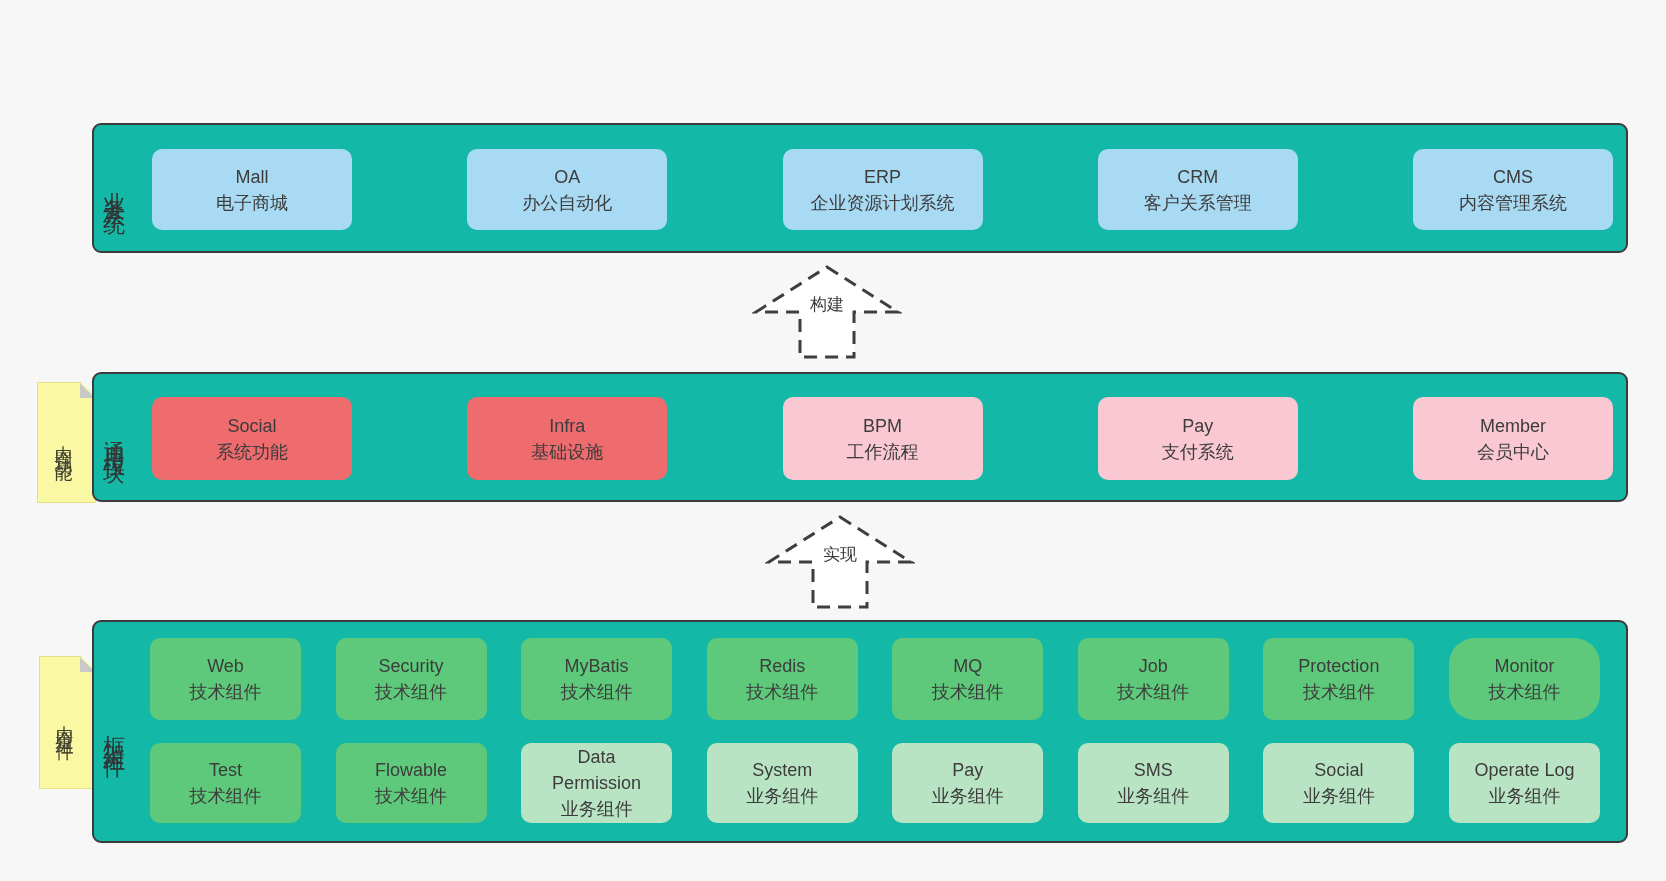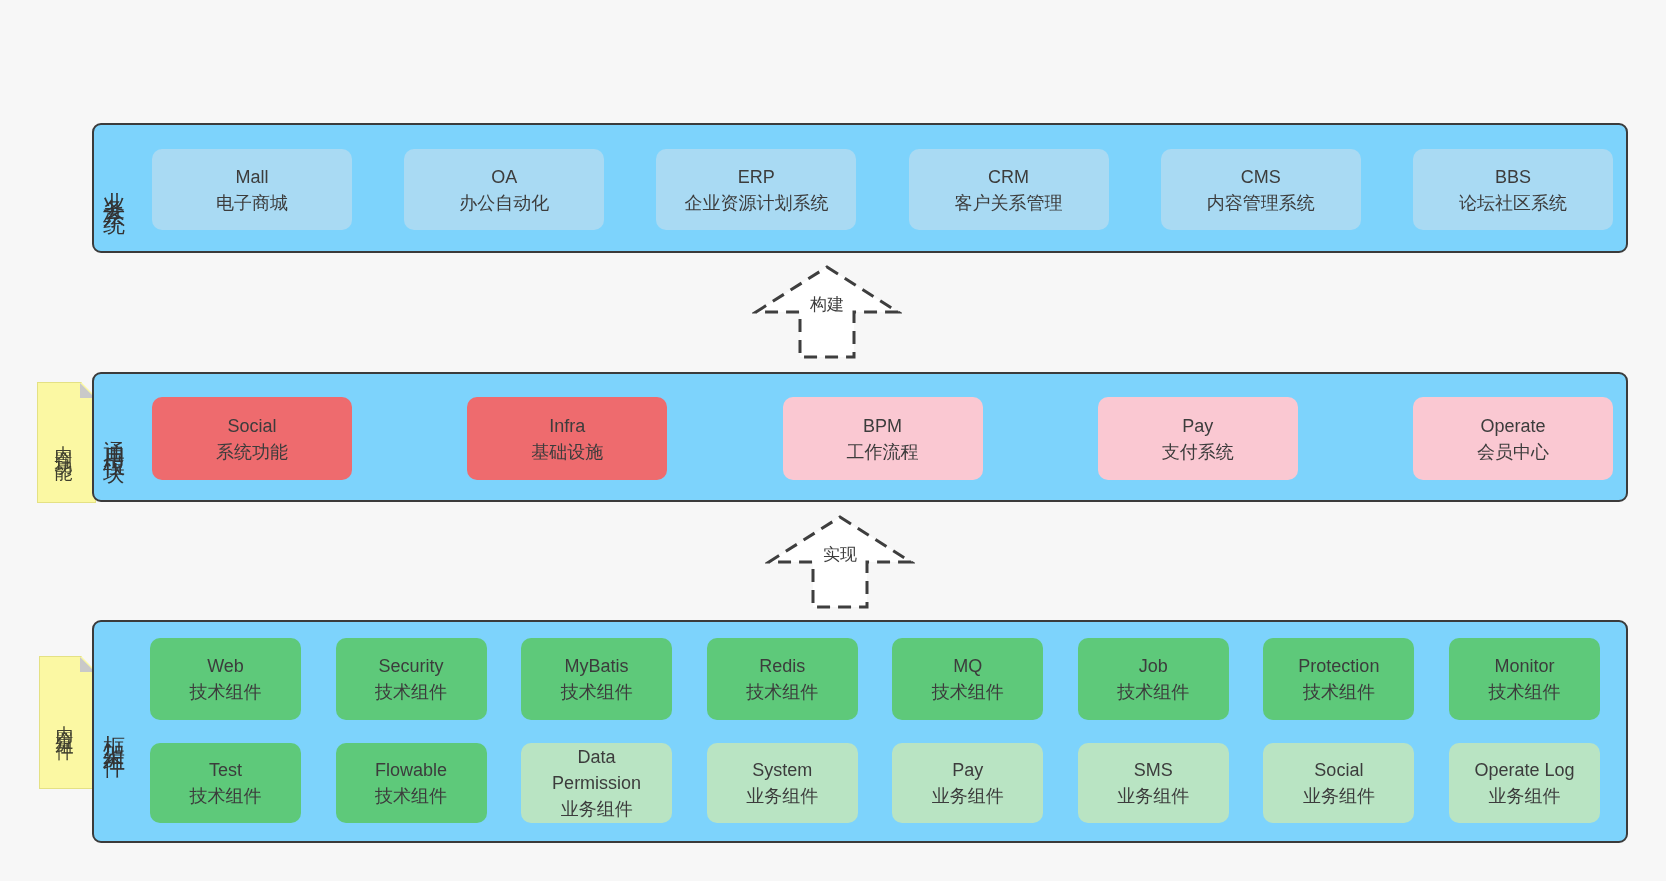--- a/index.html
+++ b/index.html
@@ -5,21 +5,21 @@
   html,body { margin:0; padding:0; background:#f7f7f7; }
   .canvas {
     position:relative; width:1666px; height:881px; overflow:hidden;
     background:#f7f7f7;
     font-family:"Liberation Sans", sans-serif;
     color:#3d3d3d;
   }
   
   .panel {
     position:absolute; left:92px; width:1536px;
-    background:#7dd3fc; border:2px solid #3b3b3b; border-radius:9px;
+    background:#14b8a6; border:2px solid #3b3b3b; border-radius:9px;
     box-sizing:border-box; z-index:2;
   }
   .panel-biz { top:123px; height:130px; }
   .panel-mod { top:372px; height:130px; }
   .panel-fw  { top:620px; height:223px; }
 
   .v-label {
     position:absolute; left:9px; top:50%; transform:translateY(-50%);
     writing-mode:vertical-rl; text-orientation:upright;
     font-size:22px; letter-spacing:7px; line-height:1; color:#333;
@@ -94,24 +94,20 @@
         <span class="bsub">企业资源计划系统</span>
       </div>
       <div class="box" style="background: rgb(169, 218, 243);">
         <span class="bname">CRM</span>
         <span class="bsub">客户关系管理</span>
       </div>
       <div class="box" style="background: rgb(169, 218, 243);">
         <span class="bname">CMS</span>
         <span class="bsub">内容管理系统</span>
       </div>
-      <div class="box" style="background: rgb(169, 218, 243);">
-        <span class="bname">BBS</span>
-        <span class="bsub">论坛社区系统</span>
-      </div>
     </div>
   </div>
 
   <div class="arrow arrow-build">
     <svg width="150" height="96" viewBox="0 0 150 96">
       <polygon points="75,3 146,48 102,48 102,93 48,93 48,48 4,48" fill="#ffffff" stroke="#3e3e3e" stroke-width="3" stroke-dasharray="13 8"></polygon>
     </svg>
     <span class="alabel">构建</span>
   </div>
 
@@ -132,21 +128,21 @@
       </div>
       <div class="box" style="background: rgb(250, 200, 210);">
         <span class="bname">BPM</span>
         <span class="bsub">工作流程</span>
       </div>
       <div class="box" style="background: rgb(250, 200, 210);">
         <span class="bname">Pay</span>
         <span class="bsub">支付系统</span>
       </div>
       <div class="box" style="background: rgb(250, 200, 210);">
-        <span class="bname">Operate</span>
+        <span class="bname">Member</span>
         <span class="bsub">会员中心</span>
       </div>
     </div>
   </div>
 
   <div class="arrow arrow-impl">
     <svg width="150" height="96" viewBox="0 0 150 96">
       <polygon points="75,3 146,48 102,48 102,93 48,93 48,48 4,48" fill="#ffffff" stroke="#3e3e3e" stroke-width="3" stroke-dasharray="13 8"></polygon>
     </svg>
     <span class="alabel">实现</span>
@@ -180,21 +176,21 @@
         <span class="bsub">技术组件</span>
       </div>
       <div class="box" style="background: rgb(94, 201, 122);">
         <span class="bname">Job</span>
         <span class="bsub">技术组件</span>
       </div>
       <div class="box" style="background: rgb(94, 201, 122);">
         <span class="bname">Protection</span>
         <span class="bsub">技术组件</span>
       </div>
-      <div class="box" style="background: rgb(94, 201, 122);">
+      <div class="box" style="background: rgb(94, 201, 122); border-radius: 26px;">
         <span class="bname">Monitor</span>
         <span class="bsub">技术组件</span>
       </div>
     </div>
     <div class="boxes-row row-8 r2">
       <div class="box" style="background: rgb(94, 201, 122); text-align: center;">
         <span class="bname">Test</span>
         <span class="bsub">技术组件</span>
       </div>
       <div class="box" style="background: rgb(94, 201, 122);">

